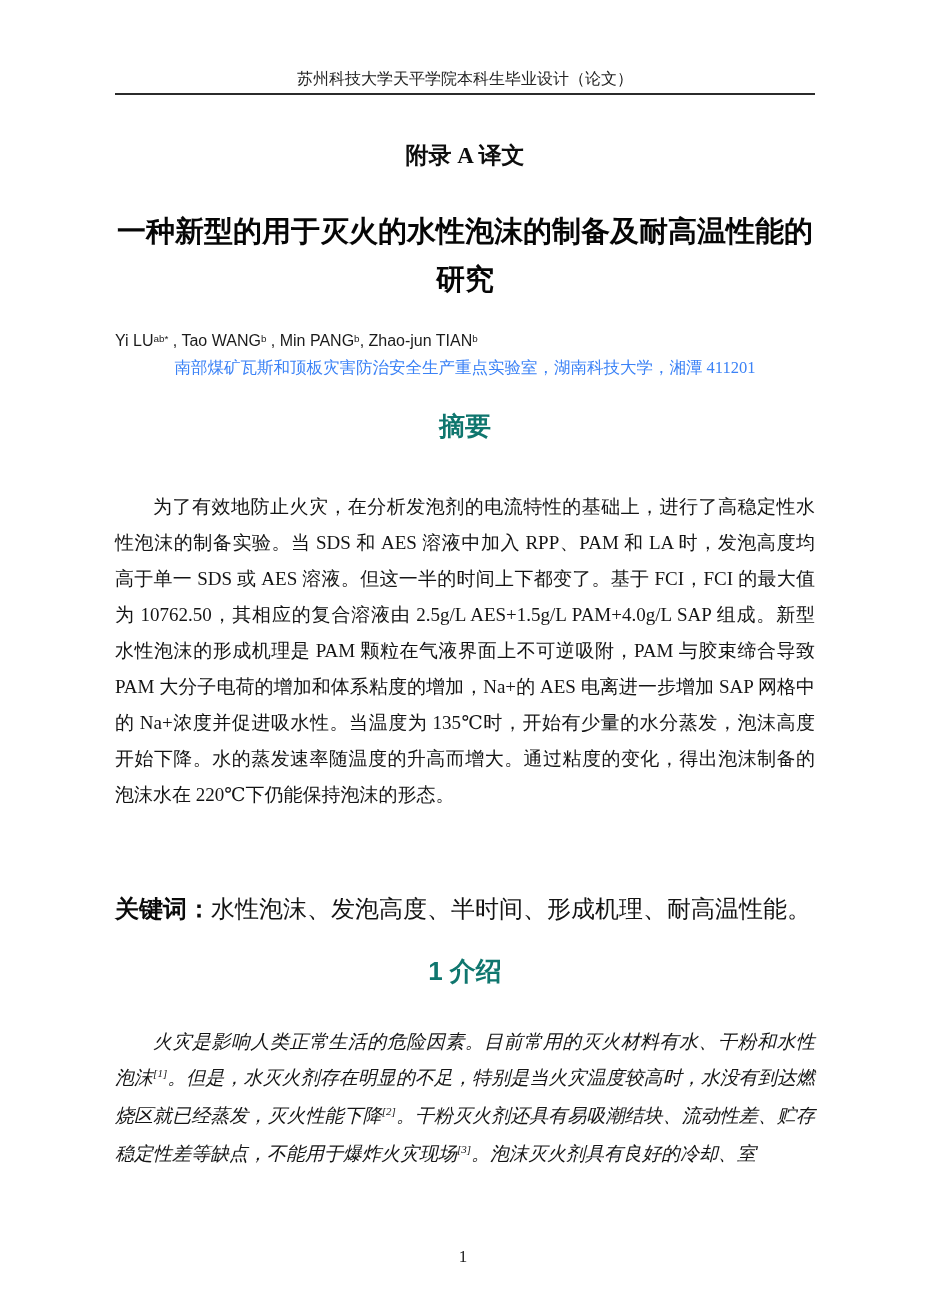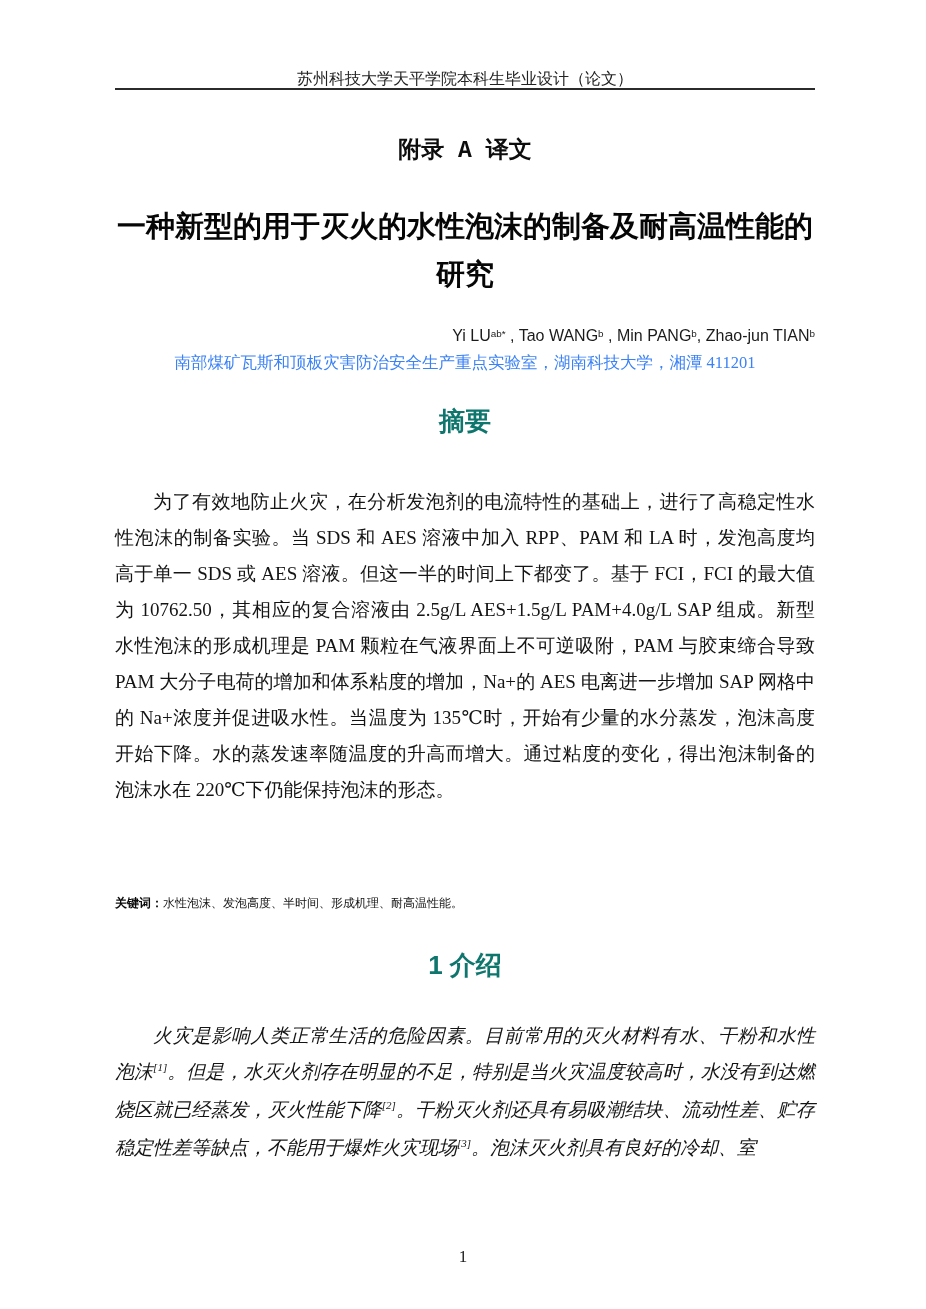--- a/index.html
+++ b/index.html
@@ -18,43 +18,44 @@
     padding: 0 111px 0 115px;
     overflow: hidden;
     font-family: "Liberation Serif", "DejaVu Serif", serif;
   }
   .running-header {
     margin-top: 70px;
     text-align: center;
     font-size: 16px;
     line-height: 18px;
     border-bottom: 2px solid #2b2b2b;
+    padding-bottom: 5px;
     color: #222;
   }
   .appendix-heading {
     margin: 46px 0 12px 0;
     text-align: center;
-    font-family: Liberation Mono, monospace;
+    font-family: Liberation Serif, serif;
     font-weight: 700;
     font-size: 23px;
     line-height: 30px;
     color: #0d0d0d;
   }
   .article-title {
     margin: 36px 0 0 0;
     text-align: center;
     font-family: "Liberation Sans", "DejaVu Sans", sans-serif;
     font-weight: 700;
     font-size: 29px;
     line-height: 48px;
     color: #060606;
   }
   .authors {
     margin-top: 28px;
-    text-align: right;
+    text-align: left;
     font-family: "Liberation Sans", "DejaVu Sans", sans-serif;
     font-size: 16px;
     line-height: 20px;
     color: #1b1b1b;
   }
   .authors sup {
     font-size: 0.62em;
     position: relative;
     top: -0.45em;
     vertical-align: baseline;
@@ -88,21 +89,21 @@
   }
   .body-paragraph sup.ref {
     font-size: 0.58em;
     position: relative;
     top: -0.55em;
     vertical-align: baseline;
     letter-spacing: 0;
   }
   .keywords {
     margin: 78px 0 0 0;
-    font-size: 12px;
+    font-size: 24px;
     line-height: 35.5px;
     color: #141414;
     text-align: left;
   }
   .kw-label {
     font-family: "Liberation Sans", "DejaVu Sans", sans-serif;
     font-weight: 700;
     color: #0a0a0a;
   }
   .intro-paragraph {

